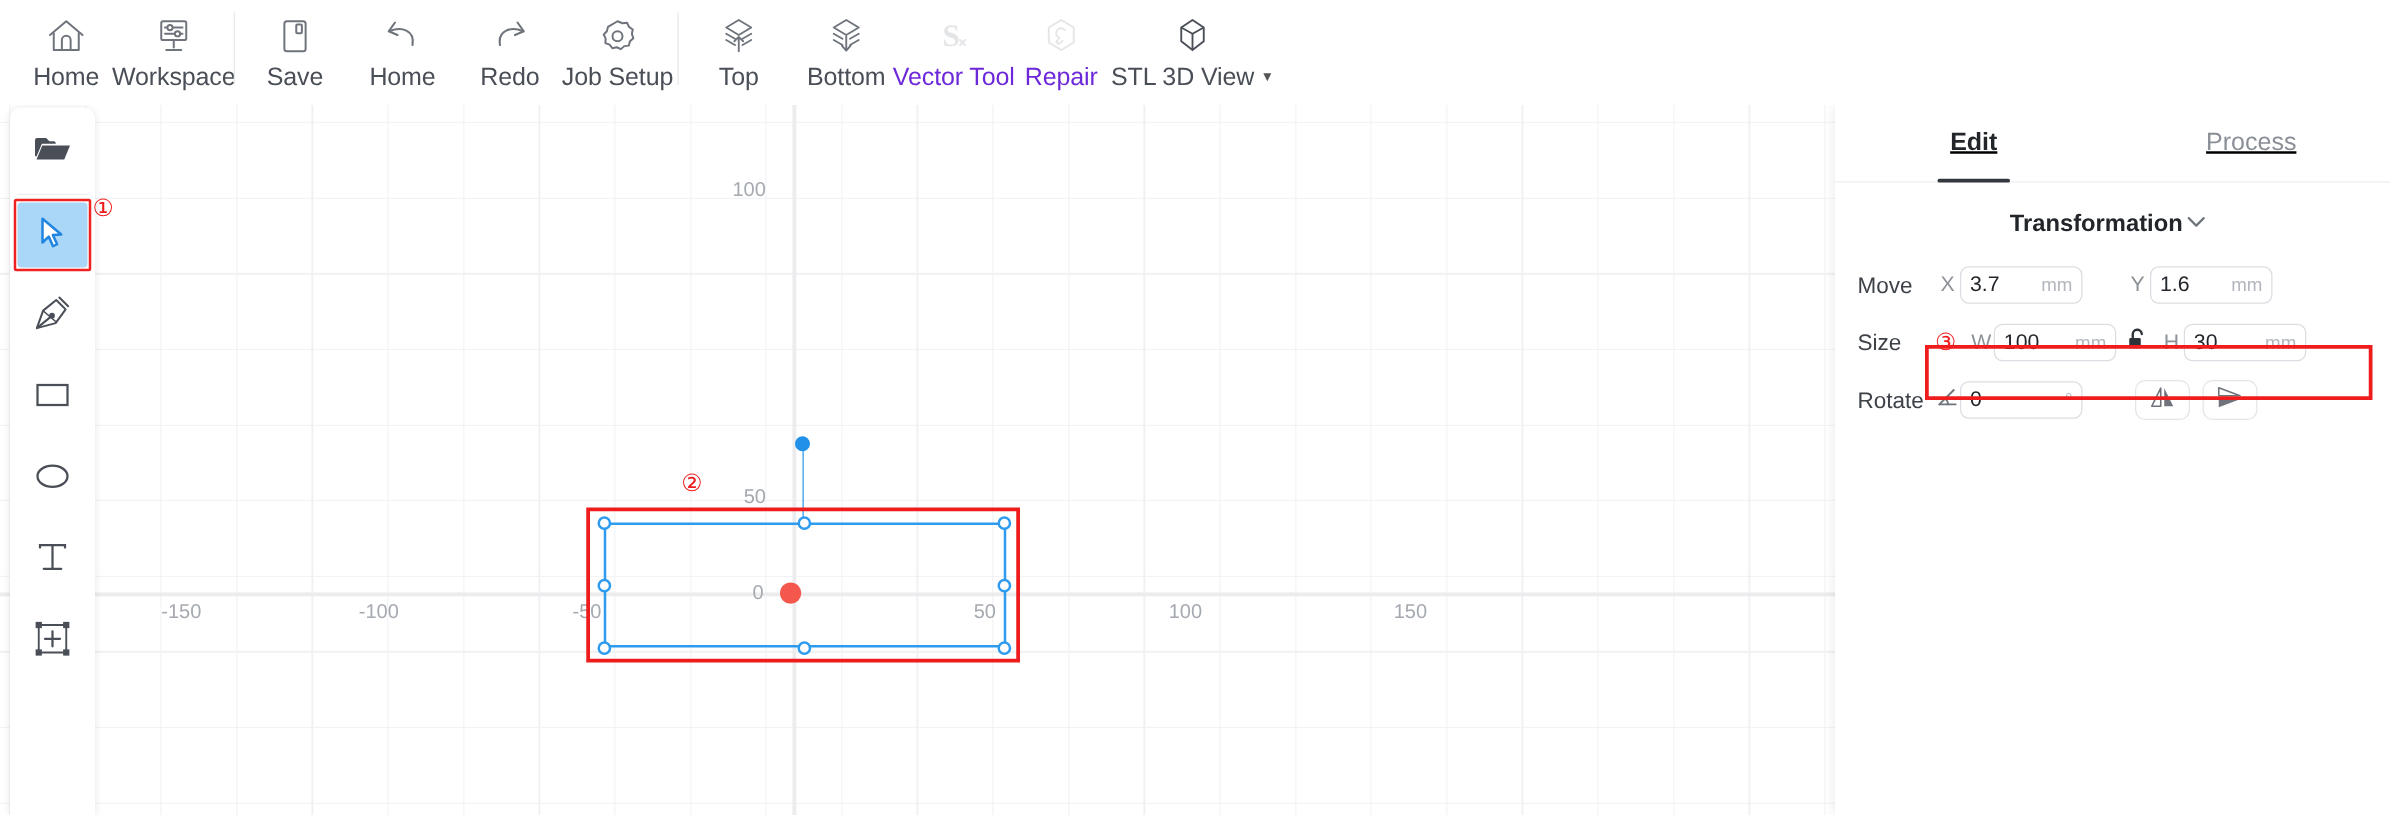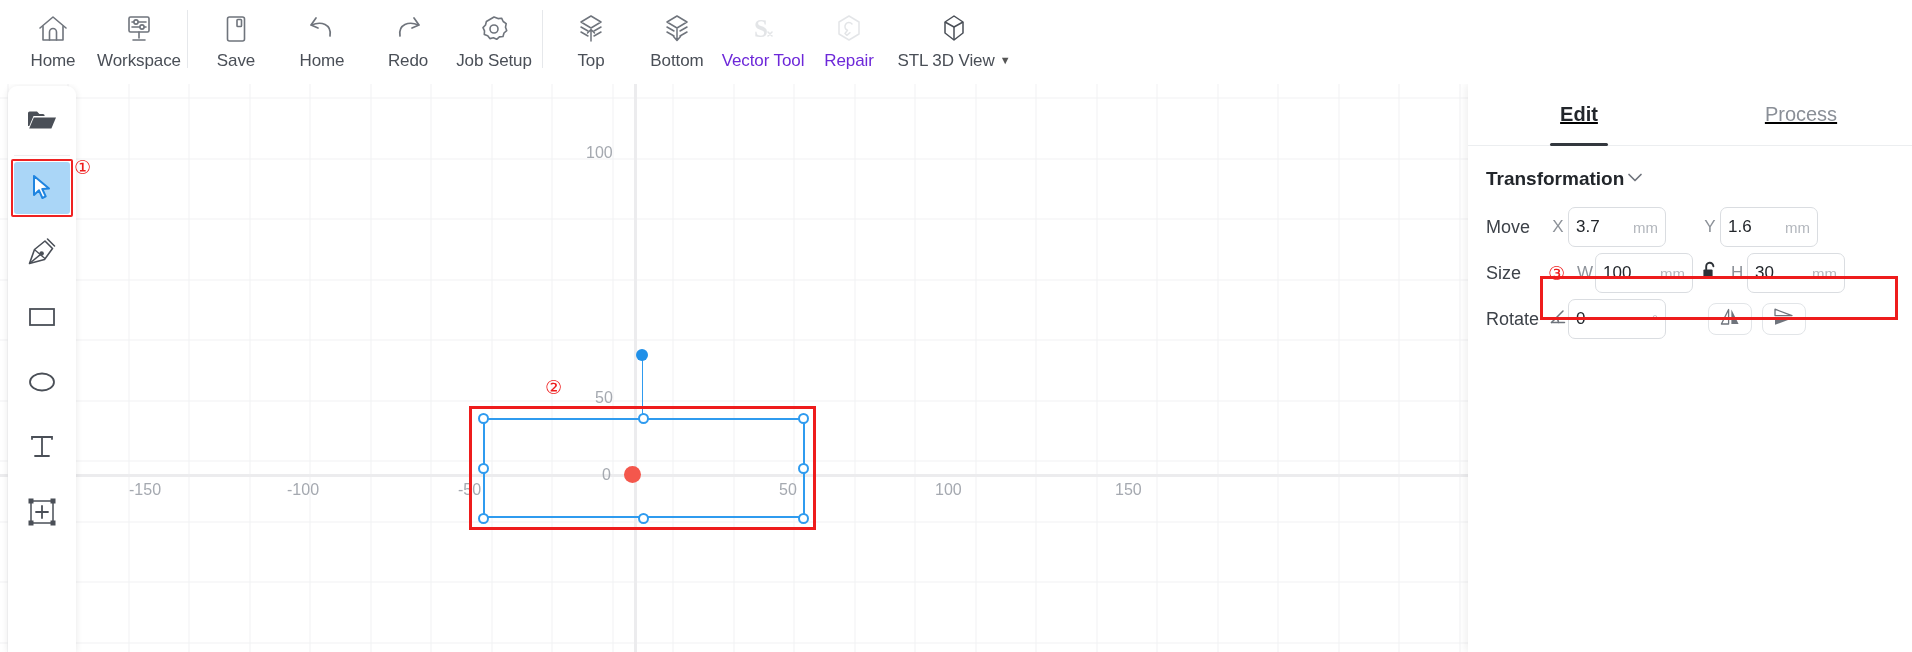--- a/index.html
+++ b/index.html
@@ -20,21 +20,21 @@
     z-index: 30;
   }
   .tb-item {
     width: 86px; height: 78px;
     display: flex; flex-direction: column; align-items: center; justify-content: flex-start;
     padding-top: 9px;
     cursor: pointer; user-select: none;
   }
   .tb-item .tb-ico { height: 40px; display: flex; align-items: center; justify-content: center; }
   .tb-item .tb-lbl {
-    font-size: 17px; color: #4a4f57; margin-top: 2px; white-space: nowrap;
+    font-size: 20px; color: #4a4f57; margin-top: 2px; white-space: nowrap;
     letter-spacing: -0.1px;
   }
   .tb-item.disabled .tb-lbl { color: #6d28d9; }
   .tb-item.disabled svg { opacity: .45; }
   .tb-sep { width: 1px; height: 58px; background: #e6e8eb; margin: 10px 5px 0 5px; }
   .tb-caret { margin-left: 5px; font-size: 11px; color: #555; }
   .tb-lbl-row { display: flex; align-items: center; }
 
   
   #leftrail {
@@ -110,29 +110,29 @@
   .ptab {
     flex: 1; display: flex; align-items: center; justify-content: center;
     font-size: 20px; color: #8a8f97; cursor: pointer; position: relative;
   }
   .ptab.active { color: #22262b; font-weight: bold; }
   .ptab.active .underline {
     position: absolute; bottom: -1px; left: 50%; transform: translateX(-50%);
     width: 58px; height: 3px; background: #33383e; border-radius: 2px;
   }
   .sect-head {
-    display: flex; align-items: center; justify-content: flex-start;
+    display: flex; align-items: center; justify-content: center;
     padding: 20px 22px 0 18px;
   }
   .sect-title { font-size: 19px; font-weight: bold; color: #22262b; }
   .rowline { display: flex; align-items: center; height: 46px; padding-left: 18px; position: relative; }
   .row-label { font-size: 18px; color: #3d4249; width: 62px; flex: none; }
   .ax-label { font-size: 17px; color: #8d9299; width: 20px; text-align: center; flex: none; }
   .num-input {
-    width: 98px; height: 40px; border: 1px solid #dadde1; border-radius: 7px;
+    width: 98px; height: 30px; border: 1px solid #dadde1; border-radius: 7px;
     display: flex; align-items: center; padding: 0 7px; background: #fff;
     cursor: text;
   }
   .num-val { font-size: 17px; color: #22262b; flex: 1; }
   .unit { font-size: 15px; color: #b3b7bd; }
   .icon-btn {
     width: 44px; height: 32px; border: 1px solid #e2e5e8; border-radius: 8px;
     display: flex; align-items: center; justify-content: center; cursor: pointer; background: #fff;
   }
   .lockwrap { width: 34px; display: flex; align-items: center; justify-content: center; flex: none; }

